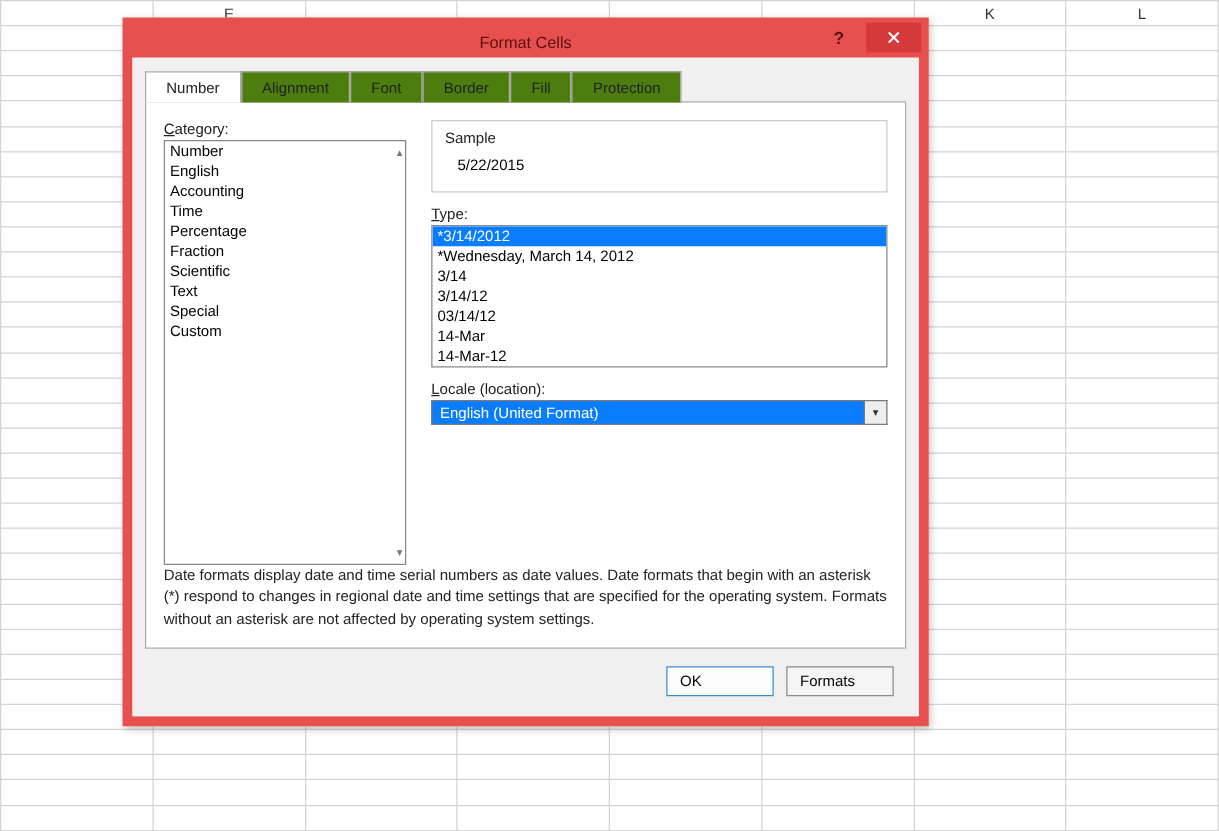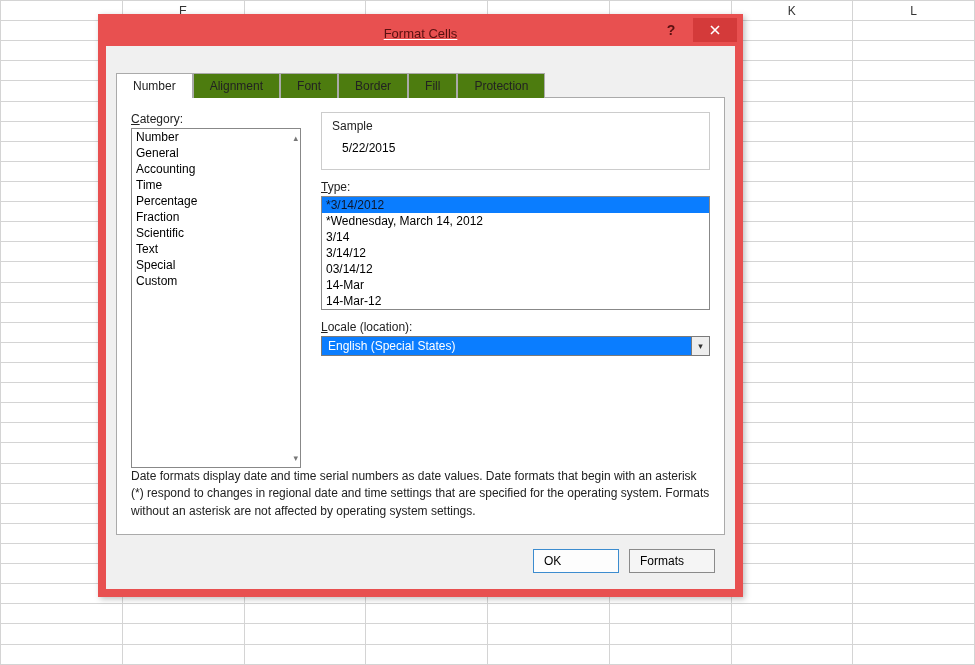--- a/index.html
+++ b/index.html
@@ -48,22 +48,21 @@
     border: 8px solid #e85050;
     box-shadow: 2px 2px 6px rgba(0,0,0,0.25);
   }
   .titlebar {
     background: #e85050;
     height: 26px;
     display: flex;
     align-items: center;
     color: #fff;
     position: relative;
-    margin: -2px -2px 16px -2px;
-    text-decoration: underline;
+    margin: -2px -2px 0 -2px;
   }
   .titlebar .title {
     flex: 1;
     text-align: center;
     font-size: 13px;
     color: #5a1010;
   }
   .titlebar .win-btns {
     position: absolute;
     right: 0;
@@ -120,21 +119,21 @@
     border: 1px solid #aaa;
     background: #fff;
     padding: 14px 14px 14px 14px;
   }
 
   .panel-row {
     display: flex;
     gap: 20px;
   }
 
-  .col-left { width: 170px; }
+  .col-left { width: 194px; }
   .col-right { flex: 1; }
 
   .lbl {
     font-size: 12px;
     color: #222;
     display: block;
     margin-bottom: 2px;
   }
   .lbl u { text-decoration: underline; }
 
@@ -181,21 +180,21 @@
 
   .type-list {
     border: 1px solid #888;
     background: #fff;
     height: 114px;
     overflow-y: scroll;
     font-size: 12px;
     margin-bottom: 10px;
   }
   .type-list .list-item { padding: 0 4px; line-height: 16px; }
-  .type-list .list-item.selected { background: #0a7dff; color:#0f172a; }
+  .type-list .list-item.selected { background: #0a7dff; color:#ffffff; }
 
   .dropdown {
     display: flex;
     width: 100%;
   }
   .dropdown .dd-value {
     flex: 1;
     border: 1px solid #7a7a7a;
     background: #0a7dff;
     color: #fff;
@@ -614,21 +613,21 @@
       </div>
 
     <div class="tab-panel">
       <div class="panel-row">
         <div class="col-left">
           <span class="lbl"><u>C</u><span>ategory:</span></span>
           <div class="listbox" id="category-list">
             <span class="scroll-hint">▴</span>
             <span class="scroll-hint bot">▾</span>
               <div class="list-item">Number</div>
-              <div class="list-item">General</div>
+              <div class="list-item">English</div>
               <div class="list-item">Accounting</div>
               <div class="list-item">Time</div>
               <div class="list-item">Percentage</div>
               <div class="list-item">Fraction</div>
               <div class="list-item">Scientific</div>
               <div class="list-item">Text</div>
               <div class="list-item">Special</div>
               <div class="list-item">Custom</div>
             </div>
         </div>
@@ -644,21 +643,21 @@
               <div class="list-item">*Wednesday, March 14, 2012</div>
               <div class="list-item">3/14</div>
               <div class="list-item">3/14/12</div>
               <div class="list-item">03/14/12</div>
               <div class="list-item">14-Mar</div>
               <div class="list-item">14-Mar-12</div>
             </div>
 
           <span class="lbl"><u>L</u><span>ocale (location):</span></span>
           <div class="dropdown">
-            <div class="dd-value">English (Special States)</div>
+            <div class="dd-value">English (United Format)</div>
             <div class="dd-btn">▾</div>
           </div>
         </div>
       </div>
 
       <div class="desc">Date formats display date and time serial numbers as date values.  Date formats that begin with an asterisk (*) respond to changes in regional date and time settings that are specified for the operating system. Formats without an asterisk are not affected by operating system settings.</div>
     </div>
 
     <div class="dlg-buttons">
       <div class="btn primary">OK</div>

